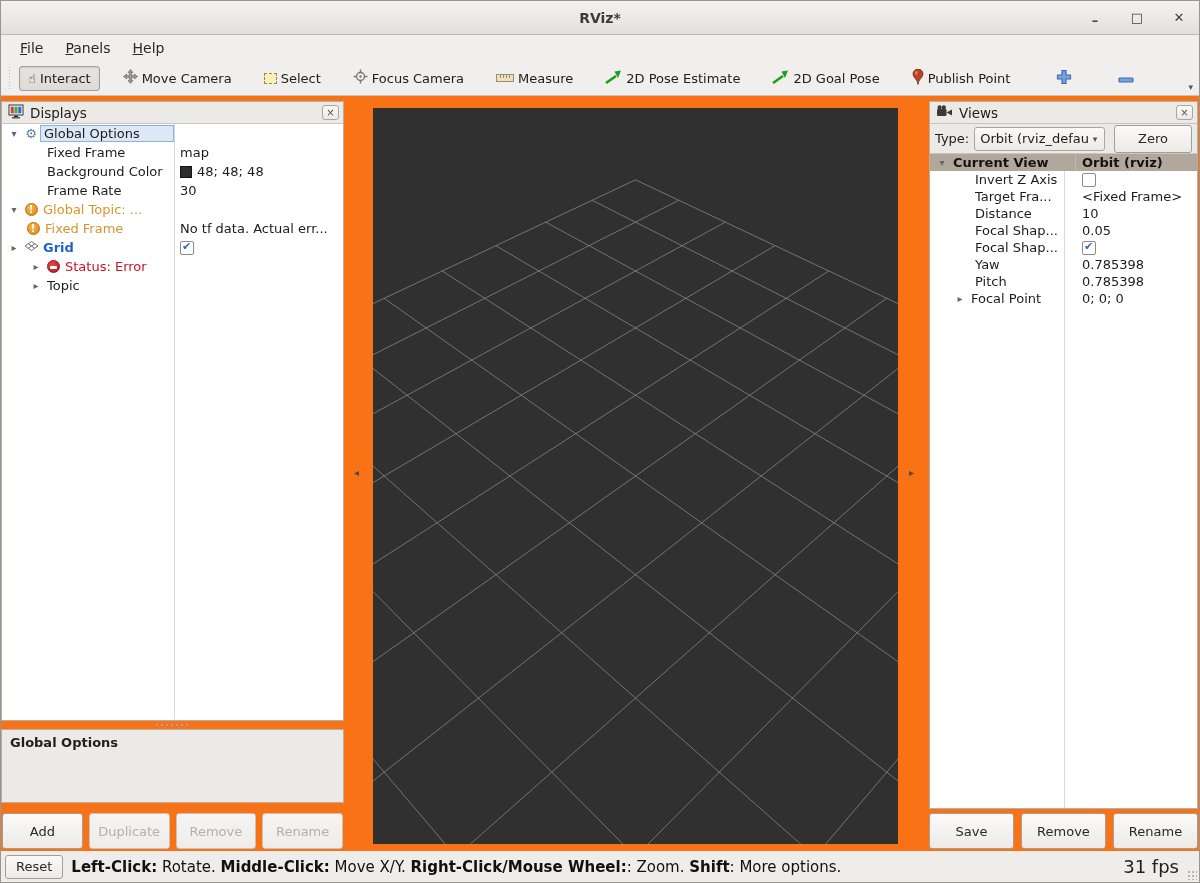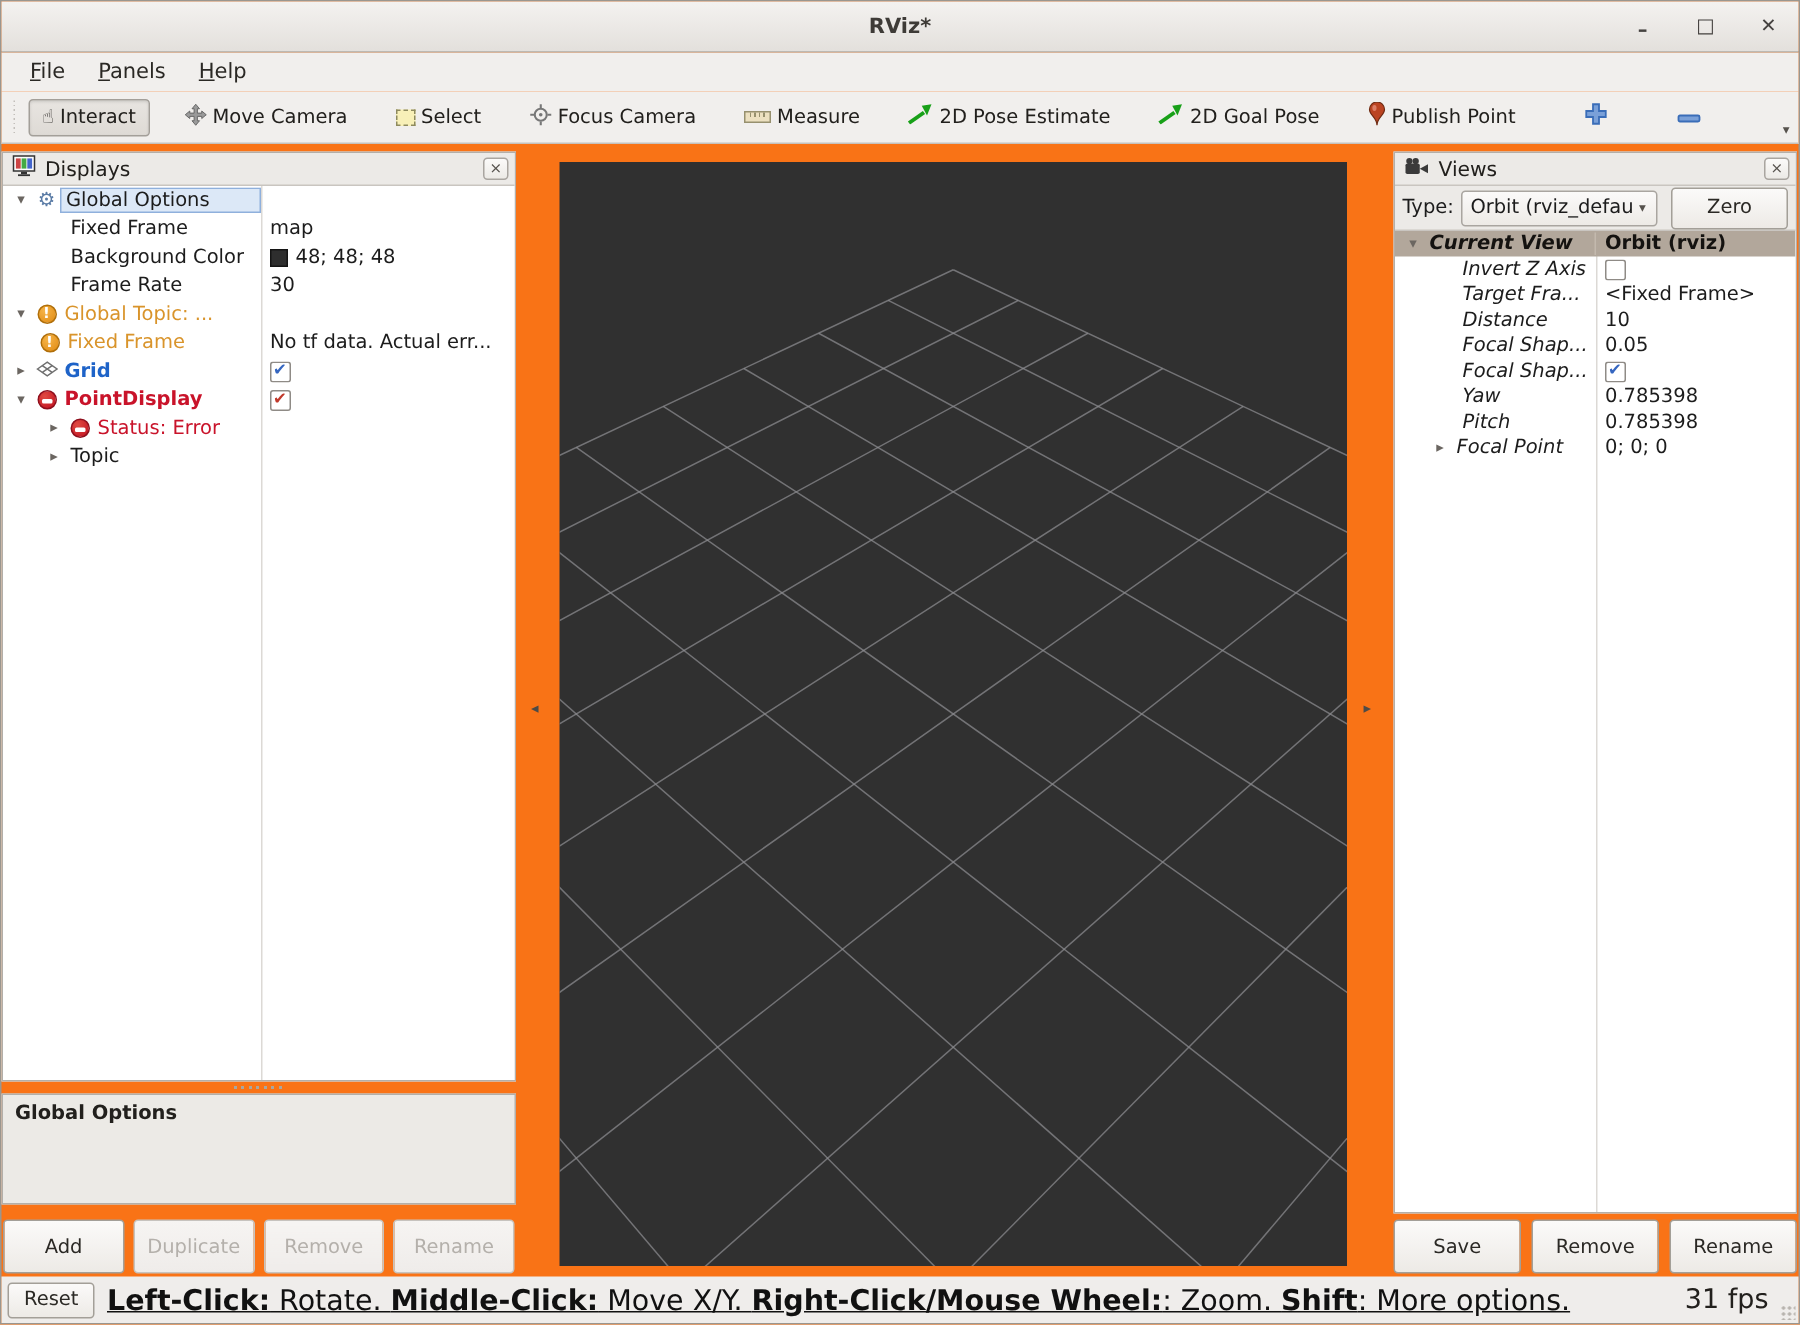--- a/index.html
+++ b/index.html
@@ -52,21 +52,21 @@
   .tree { flex:1 1 auto; position:relative; overflow:hidden; background:#fff; }
   .tree::before { content:""; position:absolute; top:0; bottom:0; width:1px; background:#dcd9d5; }
   .tree.displays::before { left:172px; }
   .tree.views::before { left:134px; }
 
   .trow { display:flex; align-items:center; position:relative; }
   .tree.displays .trow { height:19px; }
   .tree.views .trow { height:17px; }
   .tname { display:flex; align-items:center; overflow:hidden; white-space:nowrap; flex:0 0 auto; }
   .tree.displays .tname { width:172px; }
-  .tree.views .tname { width:134px;font-style:italic; }
+  .tree.views .tname { width:146px; }
   .tval { display:flex; align-items:center; gap:5px; padding-left:6px; overflow:hidden; white-space:nowrap; flex:1; }
 
   .sp16 { flex:0 0 16px; } .sp22 { flex:0 0 22px; } .sp4 { flex:0 0 4px; } .sp26 { flex:0 0 26px; }
   .exp { flex:0 0 16px; text-align:center; font-size:10px; color:#6b6661; }
   .exp.down::before { content:"▾"; }
   .exp.right::before { content:"▸"; }
   .ticon { flex:0 0 18px; display:flex; align-items:center; justify-content:center; }
 
   .gear-icon { font-size:13px; color:#5b7ca6; line-height:1; }
   .wicon { width:13px; height:13px; border-radius:50%; background:radial-gradient(circle at 35% 30%, #f6b448, #e08a12); border:1px solid #b06f0a; color:#fff; font-weight:bold; font-size:10px; line-height:11px; text-align:center; }
@@ -110,21 +110,21 @@
 
   .cv-row { background:#b2a79b; }
   .cv-row .tname { border-right:1px solid #c3b9ae; }
   .cv-row .lbl, .cv-row .tval { font-weight:bold; color:#141210; }
 
   .views-btns { flex:0 0 24px; margin-top:4px; display:flex; gap:7px; }
 
   
   .statusbar { flex:0 0 31px; display:flex; align-items:center; padding:0 4px; gap:8px; background:#efedeb; position:relative; }
   .reset-btn { flex:0 0 auto; padding:0 10px; height:24px; }
-  .status-text { font-size:19px; color:#111; white-space:nowrap; overflow:hidden; flex:1;text-decoration:underline; }
+  .status-text { font-size:15px; color:#111; white-space:nowrap; overflow:hidden; flex:1; }
   .status-text b { font-weight:bold; }
   .fps { font-size:18px; color:#22201d; margin-right:16px; }
   .grip { position:absolute; right:2px; bottom:2px; width:10px; height:10px;
     background:radial-gradient(circle, #b1ada7 1px, transparent 1.2px);
     background-size:4px 4px; opacity:.9; }
 </style>
 </head>
 <body>
 
 <div class="window">
@@ -321,33 +321,20 @@
                         <path d="M1 6 L7.5 1.5 L14 6 L7.5 10.5 Z M4.2 3.7 L10.8 8.3 M10.8 3.7 L4.2 8.3" fill="none" stroke="#6f6f6f" stroke-width="1"></path>
                       </svg></span>
                   </span>
                   <span class="lbl blue-bold">Grid</span>
                 </div>
               <div class="tval">
                   <span class="cb checked blue"></span>
                 </div>
             </div>
 
-            <div class="trow">
-              <div class="tname">
-                  <span class="sp4"></span>
-                  <span class="exp down"></span>
-                  <span class="ticon">
-                    <span class="eicon"></span>
-                  </span>
-                  <span class="lbl red-bold">PointDisplay</span>
-                </div>
-              <div class="tval">
-                  <span class="cb checked red"></span>
-                </div>
-            </div>
 
             <div class="trow">
               <div class="tname">
                   <span class="sp26"></span>
                   <span class="exp right"></span>
                   <span class="ticon">
                     <span class="eicon"></span>
                   </span>
                   <span class="lbl red">Status: Error</span>
                 </div>

